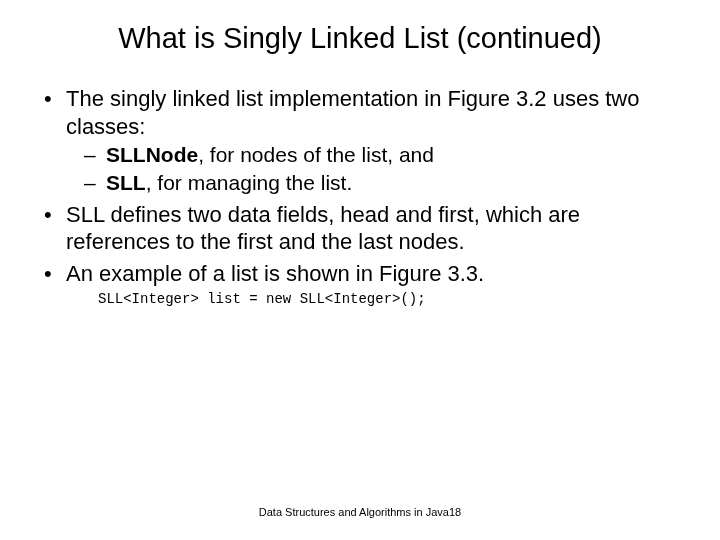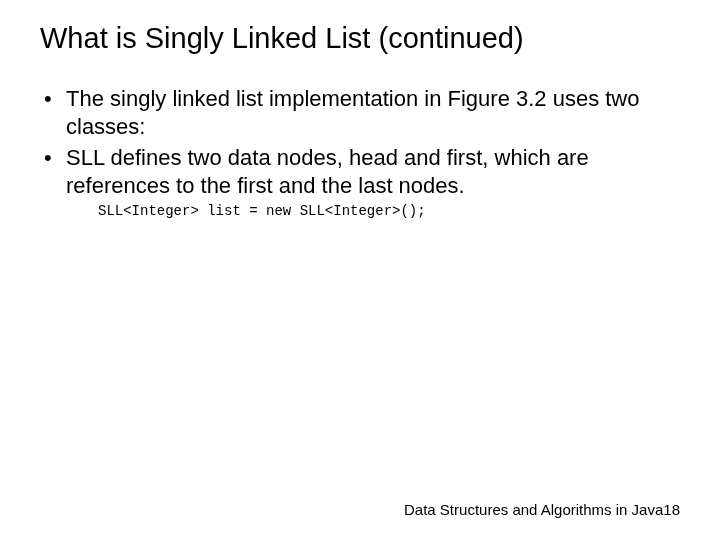--- a/index.html
+++ b/index.html
@@ -6,21 +6,21 @@
   html, body { width: 720px; height: 540px; }
   body {
     background: #ffffff;
     font-family: Arial, Helvetica, sans-serif;
     color: #000;
     position: relative;
     padding: 22px 40px 0 40px;
   }
   .title {
     font-size: 29px;
-    text-align: left;
+    text-align: center;
     margin-bottom: 30px;
     font-weight: normal;
   }
   .content {
     font-size: 22px;
     line-height: 1.25;
   }
   ul.level1 {
     list-style: none;
     padding-left: 0;
@@ -64,37 +64,48 @@
     display: block;
     margin-top: 4px;
     padding-left: 58px;
     white-space: nowrap;
   }
   .footer {
     position: absolute;
     bottom: 22px;
     left: 40px;
     right: 40px;
-    font-size: 15px;
+    font-size: 11px;
     display: flex;
-    justify-content: flex-end;
+    justify-content: center;
   }
 </style>
 </head>
 <body>
 
 <h1 class="title">What is Singly Linked List (continued)</h1>
 
 <div class="content">
   <ul class="level1">
     <li>
       <span>The singly linked list implementation in Figure 3.2 uses two classes:</span>
+      <ul class="level2">
+        <li>
+          <span class="bold">SLLNode</span><span>, for nodes of the list, and</span>
+        </li>
+        <li>
+          <span class="bold">SLL</span><span>, for managing the list.</span>
+        </li>
+      </ul>
     </li>
     <li>
-      <span>SLL defines two data nodes, </span><span class="italic">head</span><span> and </span><span class="italic">first</span><span>, which are references to the first and the last nodes.</span>
+      <span>SLL defines two data fields, </span><span class="italic">head</span><span> and </span><span class="italic">first</span><span>, which are references to the first and the last nodes.</span>
+    </li>
+    <li>
+      <span>An example of a list is shown in Figure 3.3.</span>
     </li>
   </ul>
   <span class="code">SLL&lt;Integer&gt; list = new SLL&lt;Integer&gt;();</span>
 </div>
 
 <div class="footer">
   <span>Data Structures and Algorithms in Java</span>
   <span>18</span>
 </div>
 

